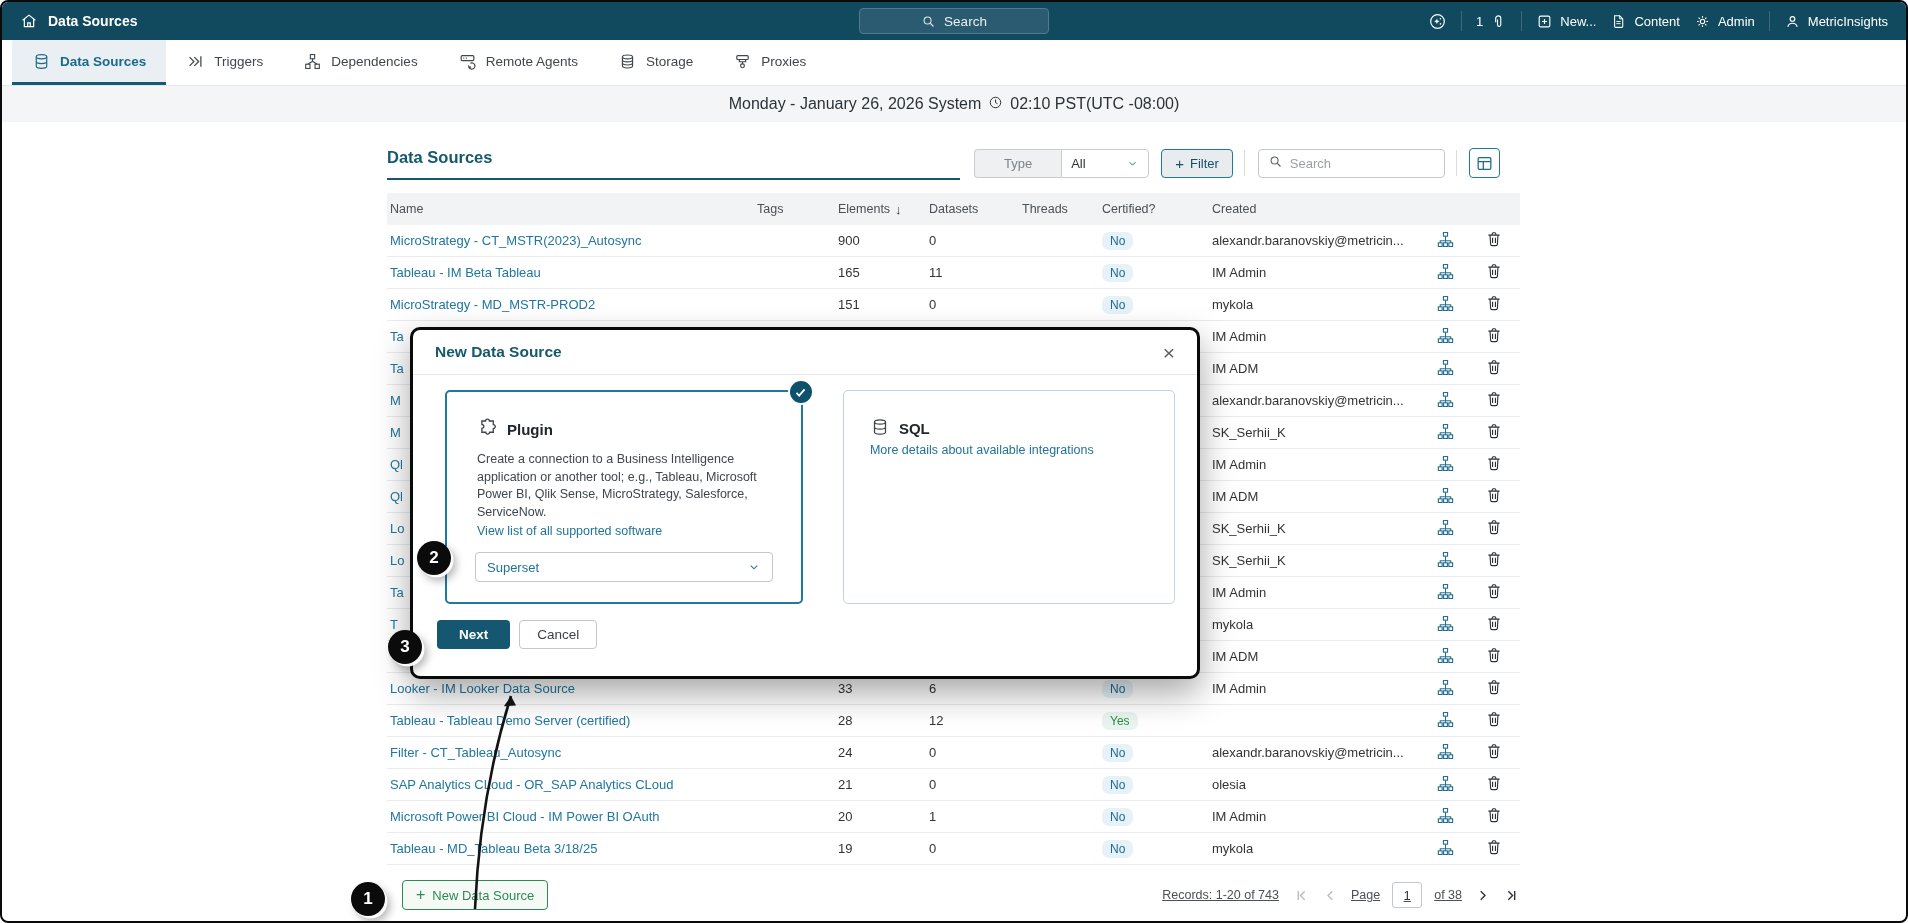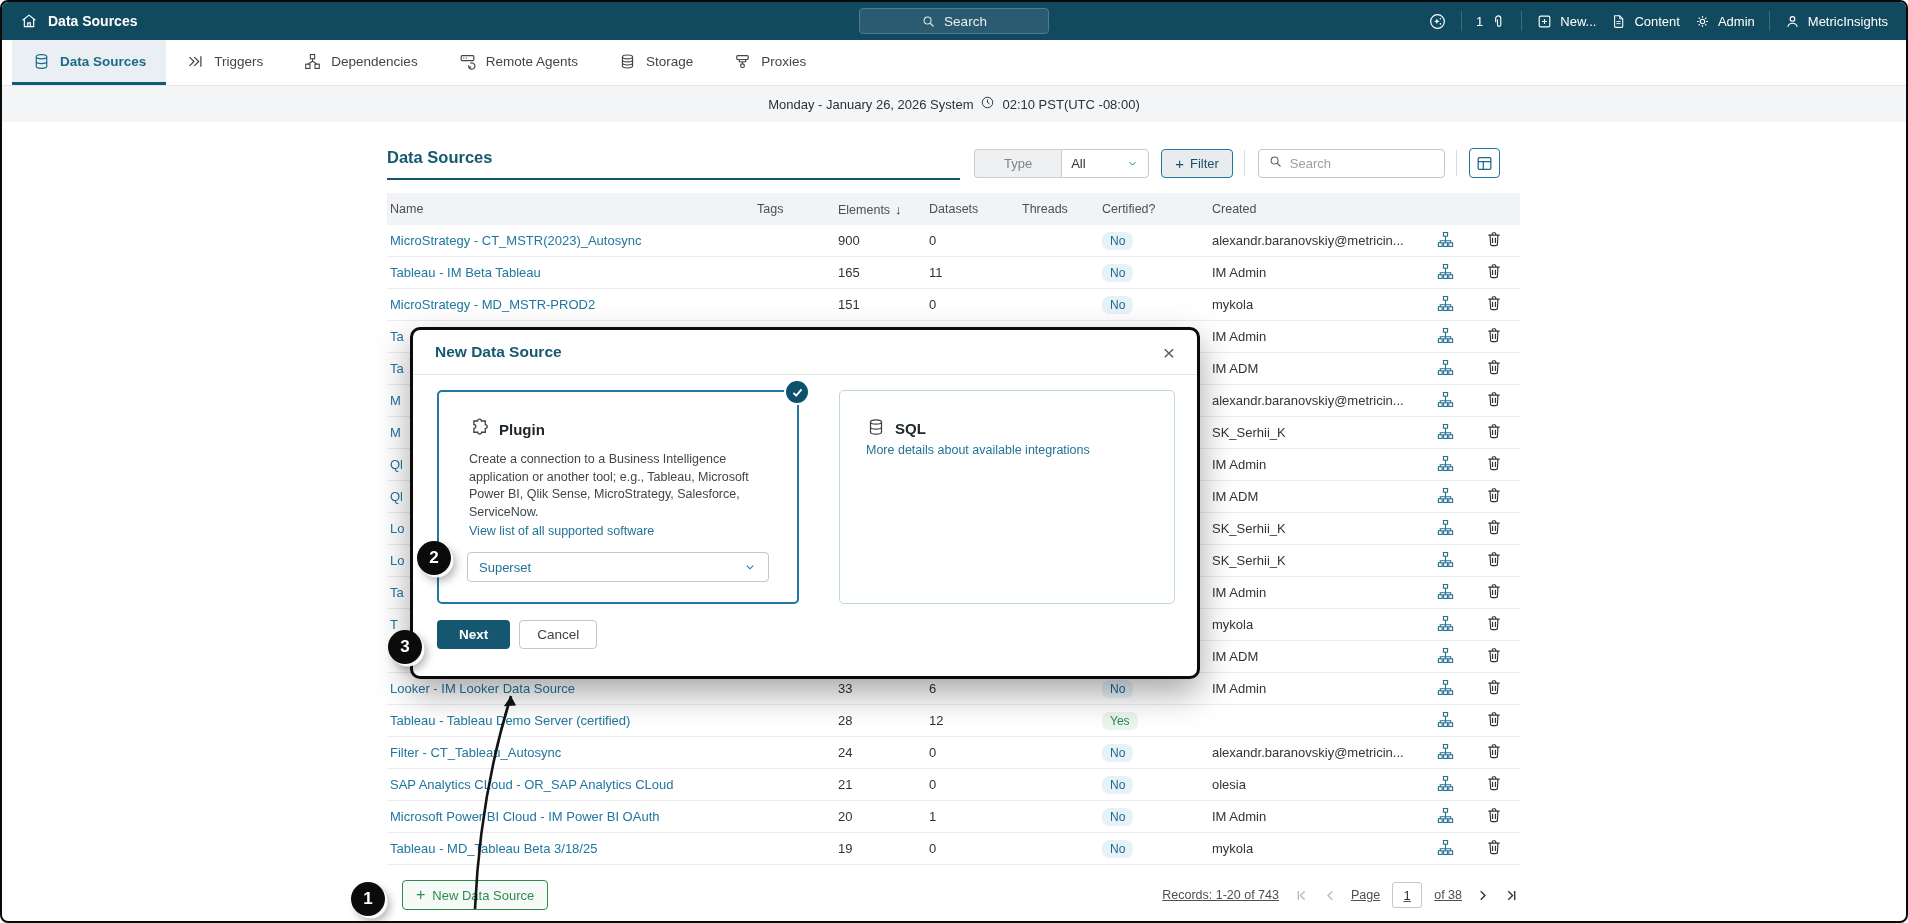--- a/index.html
+++ b/index.html
@@ -22,21 +22,21 @@
 
   
   .tabbar { height:46px; display:flex; align-items:stretch; padding:0 10px;
             border-bottom:1px solid #e4e6e8; background:#fff; }
   .tab { display:flex; align-items:center; gap:9px; padding:0 20px; font-size:13.5px;
          color:#3f464c; cursor:pointer; border-bottom:3px solid transparent; }
   .tab.active { background:#e9eff3; color:#1c6a8a; border-bottom-color:#155a74; font-weight:bold; }
 
   
   .datebar { height:36px; background:#f4f5f6; display:flex; align-items:center;
-             justify-content:center; gap:7px; font-size:13px; color:#2b3238; }
+             justify-content:center; gap:7px; font-size:16px; color:#2b3238; }
 
   
   .main { margin-left:385px; width:1133px; padding-top:26px; position:relative; }
   .toolbar { display:flex; align-items:flex-end; }
   .title-block { width:573px; border-bottom:2px solid #14566f; padding-bottom:11px; }
   .title-block h2 { color:#15596f; font-size:16.5px; font-weight:bold; }
   .controls { display:flex; align-items:center; margin-left:14px; padding-bottom:2px; }
   .type-group { display:flex; align-items:stretch; height:29px; }
   .type-label { background:#eef0f1; border:1px solid #c9ccce; border-right:none;
                 border-radius:4px 0 0 4px; color:#7d858b; font-size:13px;
@@ -54,21 +54,21 @@
                       font-family:"Liberation Sans", sans-serif; }
   .search-box input::placeholder { color:#9aa0a5; }
   .cols-btn { margin-left:12px; width:31px; height:30px; border:1px solid #2077a0;
               border-radius:4px; background:#fff; display:flex; align-items:center;
               justify-content:center; color:#1c6a8a; cursor:pointer; }
 
   
   .grid { display:grid; grid-template-columns:367px 81px 91px 93px 80px 110px 215px 40px 56px;
           align-items:center; }
   .thead { margin-top:13px; height:32px; background:#f2f3f4; color:#4a5055; font-size:12.5px; }
-  .thead > div { padding-left:3px; display:flex; align-items:flex-end; gap:5px; }
+  .thead > div { padding-left:3px; display:flex; align-items:flex-start; gap:5px; }
   .sort-arrow { font-size:13px; color:#2b3238; }
   .trow { height:32px; border-bottom:1px solid #e9ebec; font-size:13px; color:#333; }
   .trow > div { padding-left:3px; overflow:hidden; white-space:nowrap; }
   .trow a { color:#2077a0; text-decoration:none; cursor:pointer; }
   .badge { display:inline-block; font-size:12px; border-radius:7px; padding:2px 8px; }
   .badge.no  { background:#e7f2f8; color:#1d6a8c; }
   .badge.yes { background:#e9f5ee; color:#2f8a4c; }
   .icon-cell { display:flex; align-items:center; justify-content:center; }
   .tree-btn  { color:#25708f; cursor:pointer; background:none; border:none; }
   .trash-btn { color:#2b3137; cursor:pointer; background:none; border:none; }
@@ -92,21 +92,21 @@
   
   .overlay-arrow { position:absolute; left:455px; top:678px; z-index:5; pointer-events:none; }
   .modal { position:absolute; left:408px; top:325px; width:790px; height:352px; background:#fff;
            border:3px solid #0a0a0a; border-radius:10px; z-index:10;
            box-shadow:0 14px 34px rgba(0,0,0,.35); }
   .modal-head { height:45px; display:flex; align-items:center; justify-content:space-between;
                 padding:0 22px; border-bottom:1px solid #e4e6e8; }
   .modal-head h3 { color:#15596f; font-size:15.5px; font-weight:bold; }
   .modal-close { font-size:21px; color:#5a6166; background:none; border:none; cursor:pointer;
                  line-height:1; }
-  .modal-body { padding:15px 22px 0 24px; display:flex; gap:40px;justify-content:flex-end; }
+  .modal-body { padding:15px 22px 0 32px; display:flex; gap:40px;justify-content:flex-end; }
   .card { position:relative; height:214px; border-radius:5px; padding:25px 30px; }
   .card.plugin { width:362px; border:2px solid #2077a0; }
   .card.sql    { width:336px; border:1px solid #bcd6e2; padding:26px 26px; }
   .card-head { display:flex; align-items:center; gap:9px; color:#20272c;
                font-size:15px; font-weight:bold; }
   .card-desc { margin-top:10px; font-size:12.5px; line-height:17.5px; color:#3f464c; }
   .card-link { margin-top:3px; font-size:12.5px; color:#1f7397; cursor:pointer; display:block;
                text-decoration:none; }
   .card-select { position:absolute; left:28px; right:28px; bottom:20px; height:30px;
                  border:1px solid #c3c7ca; border-radius:4px; display:flex; align-items:center;

